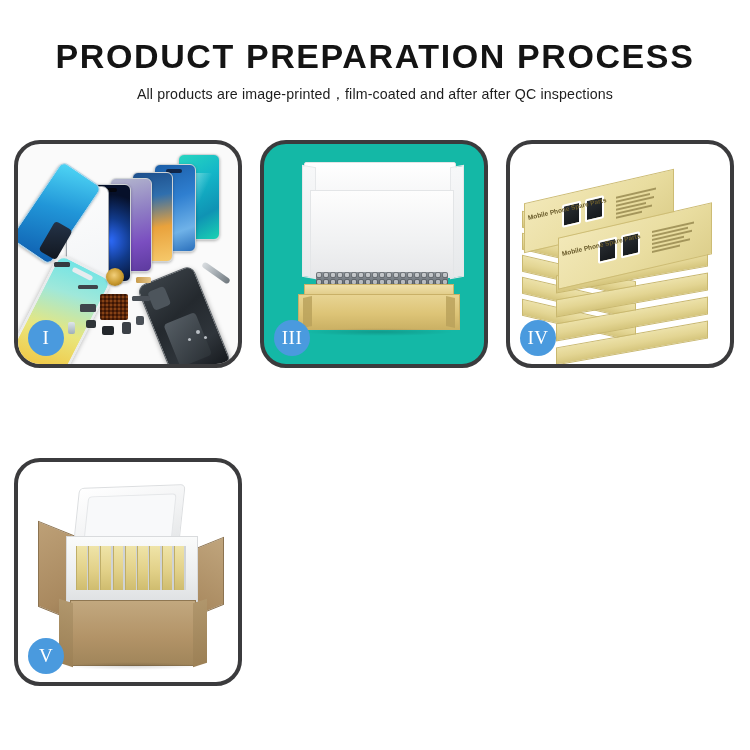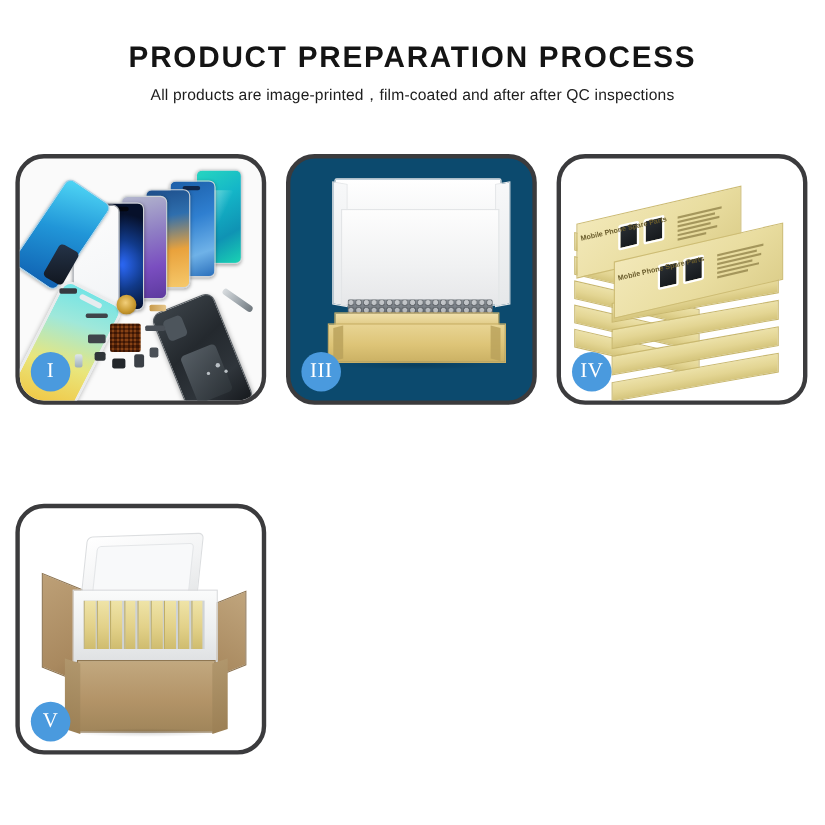--- a/index.html
+++ b/index.html
@@ -16,21 +16,21 @@
   }
 
   
   .header {
     width: 750px;
     padding-top: 38px;
     text-align: center;
   }
   .page-title {
     font-family: "Liberation Sans", sans-serif;
-    font-size: 27px;
+    font-size: 34px;
     font-weight: 700;
     letter-spacing: 1.6px;
     color: #141414;
     line-height: 1.08;
     margin: 0;
     white-space: nowrap;
   }
   .page-subtitle {
     font-family: "Liberation Sans", sans-serif;
     font-size: 14.2px;
@@ -227,21 +227,21 @@
   .bb-t3 { left: 18px; top: 176px;width: 12px; height: 22px; transform: rotate(8deg); }
   .bb-t4 { left: 78px; top: 172px;width: 12px; height: 24px; transform: rotate(-6deg);}
   .bb-overlay {
     position:absolute; inset:0;
     background:
       radial-gradient(circle at 5px 5px, rgba(255,255,255,.85) 0 3.2px, rgba(255,255,255,.15) 3.6px 5px, rgba(0,0,0,0) 5.4px) 0 0/11px 11px;
     pointer-events:none;
   }
 
   
-  .p3 { background: #0c4a6e; padding-left: 15px; }
+  .p3 { background: #14b8a6; padding-left: 15px; }
   .b3-lid-back {
     position:absolute; left: 40px; top: 18px; width: 150px; height: 44px;
     background: linear-gradient(180deg,#ffffff 0%, #f3f4f5 100%);
     border: 1px solid #e2e4e6; border-radius: 2px;
   }
   .b3-lid-main {
     position:absolute; left: 46px; top: 46px; width: 142px; height: 86px;
     background: linear-gradient(180deg,#fdfdfd 0%, #f0f1f2 60%, #e6e7e9 100%);
     border: 1px solid #e3e5e7;
   }

